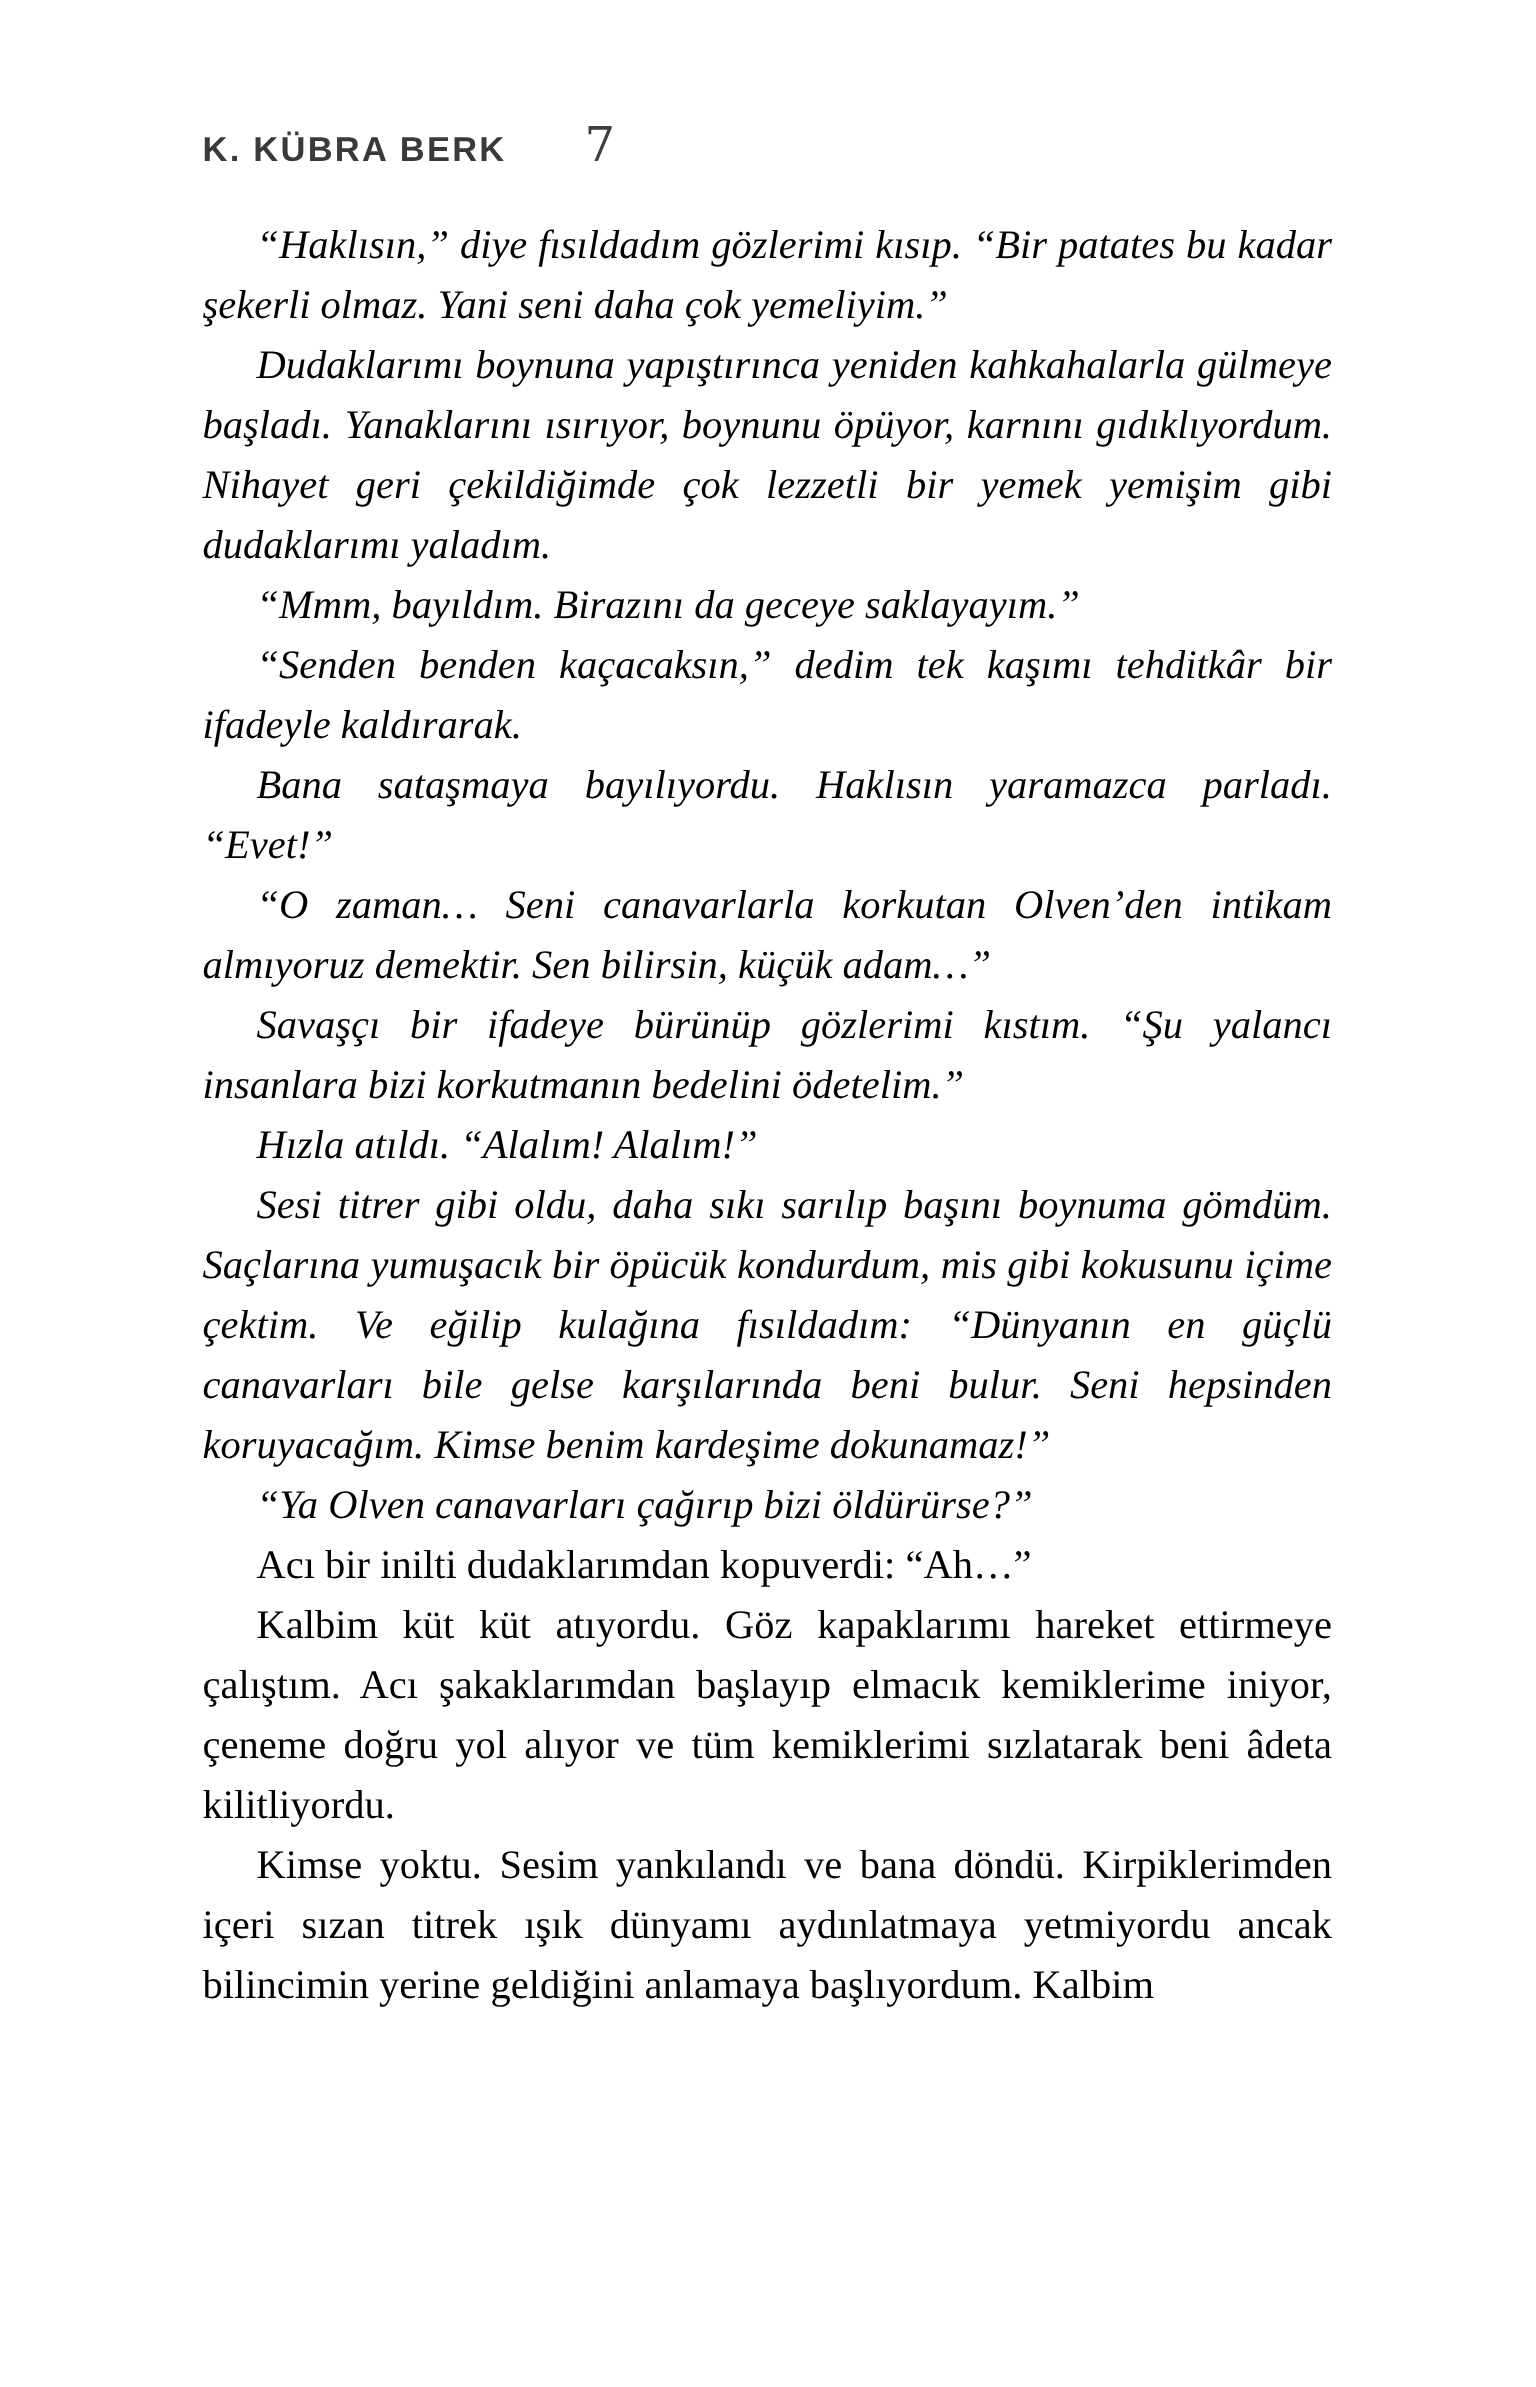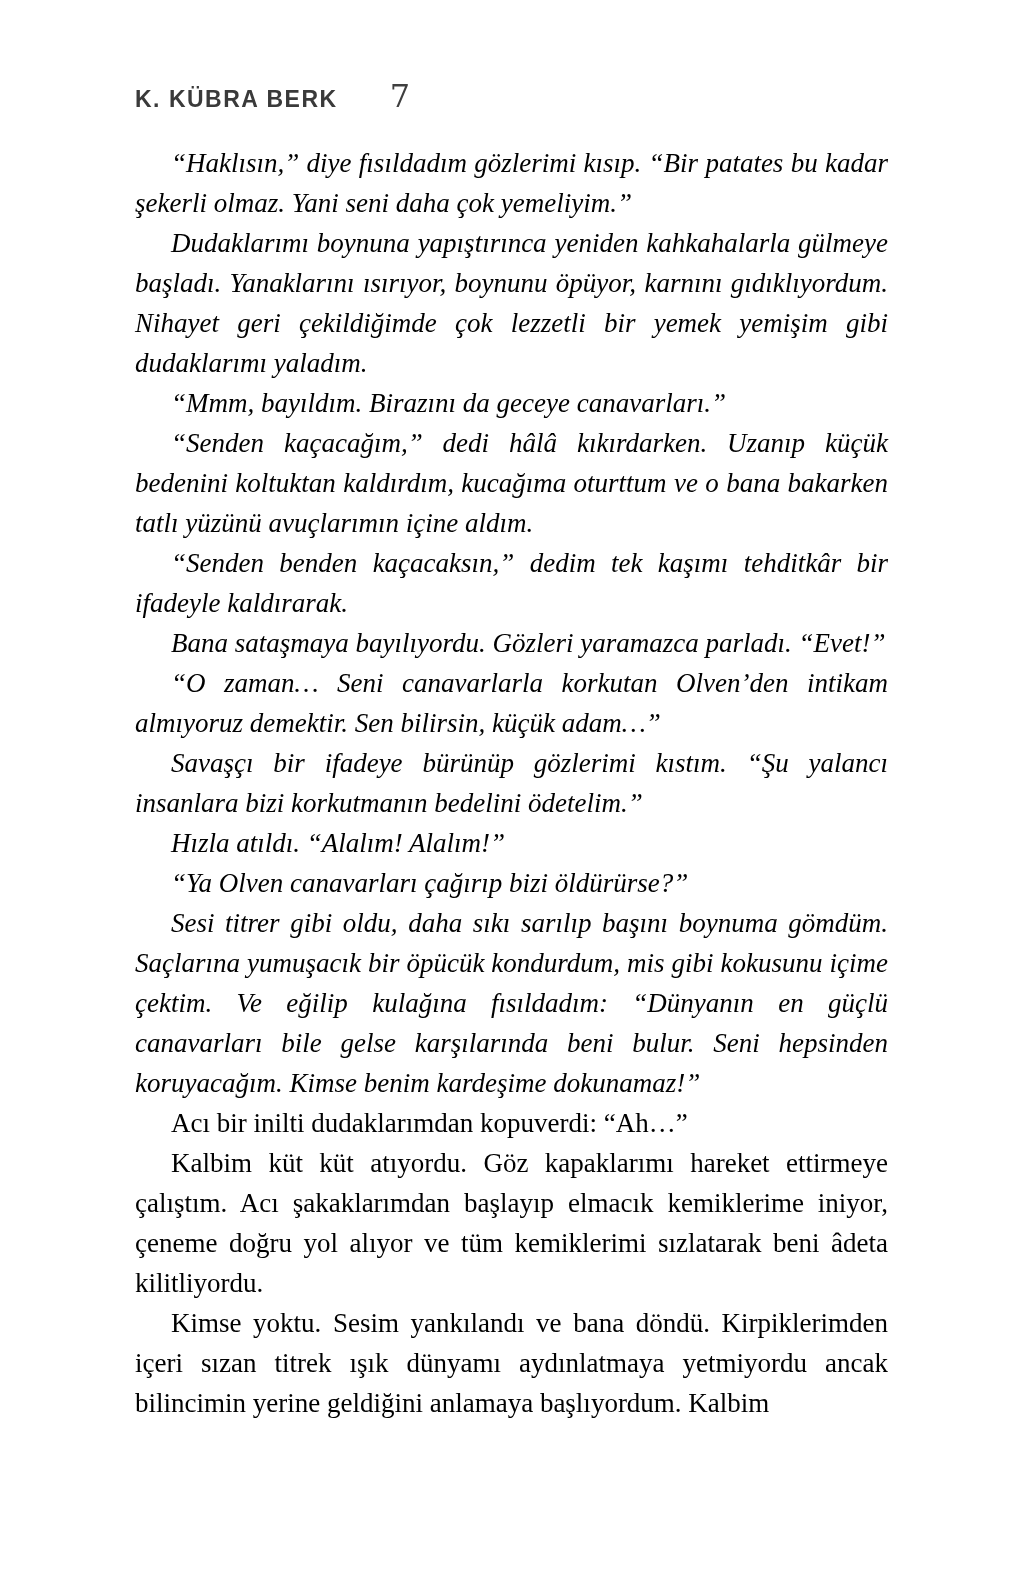--- a/index.html
+++ b/index.html
@@ -71,27 +71,26 @@
 <div class="page">
 
   <div class="running-head">
     <span class="author">K. KÜBRA BERK</span>
     <span class="folio">7</span>
   </div>
 
   <div class="page-body">
       <p class="para italic">“Haklısın,” diye fısıldadım gözlerimi kısıp. “Bir patates bu kadar şekerli olmaz. Yani seni daha çok yemeliyim.”</p>
       <p class="para italic">Dudaklarımı boynuna yapıştırınca yeniden kahkahalarla gülmeye başladı. Yanaklarını ısırıyor, boynunu öpüyor, karnını gıdıklıyordum. Nihayet geri çekildiğimde çok lezzetli bir yemek yemişim gibi dudaklarımı yaladım.</p>
-      <p class="para italic">“Mmm, bayıldım. Birazını da geceye canavarları.”</p>
-      <p class="para italic">“Senden kaçacağım,” dedi hâlâ kıkırdarken. Uzanıp küçük bedenini koltuktan kaldırdım, kucağıma oturttum ve o bana bakarken tatlı yüzünü avuçlarımın içine aldım.</p>
+      <p class="para italic">“Mmm, bayıldım. Birazını da geceye saklayayım.”</p>
       <p class="para italic">“Senden benden kaçacaksın,” dedim tek kaşımı tehditkâr bir ifadeyle kaldırarak.</p>
-      <p class="para italic">Bana sataşmaya bayılıyordu. Gözleri yaramazca parladı. “Evet!”</p>
+      <p class="para italic">Bana sataşmaya bayılıyordu. Haklısın yaramazca parladı. “Evet!”</p>
       <p class="para italic">“O zaman… Seni canavarlarla korkutan Olven’den intikam almıyoruz demektir. Sen bilirsin, küçük adam…”</p>
       <p class="para italic">Savaşçı bir ifadeye bürünüp gözlerimi kıstım. “Şu yalancı insanlara bizi korkutmanın bedelini ödetelim.”</p>
       <p class="para italic">Hızla atıldı. “Alalım! Alalım!”</p>
+      <p class="para italic">Sesi titrer gibi oldu, daha sıkı sarılıp başını boynuma gömdüm. Saçlarına yumuşacık bir öpücük kondurdum, mis gibi kokusunu içime çektim. Ve eğilip kulağına fısıldadım: “Dünyanın en güçlü canavarları bile gelse karşılarında beni bulur. Seni hepsinden koruyacağım. Kimse benim kardeşime dokunamaz!”</p>
       <p class="para italic">“Ya Olven canavarları çağırıp bizi öldürürse?”</p>
-      <p class="para italic">Sesi titrer gibi oldu, daha sıkı sarılıp başını boynuma gömdüm. Saçlarına yumuşacık bir öpücük kondurdum, mis gibi kokusunu içime çektim. Ve eğilip kulağına fısıldadım: “Dünyanın en güçlü canavarları bile gelse karşılarında beni bulur. Seni hepsinden koruyacağım. Kimse benim kardeşime dokunamaz!”</p>
       <p class="para regular">Acı bir inilti dudaklarımdan kopuverdi: “Ah…”</p>
       <p class="para regular">Kalbim küt küt atıyordu. Göz kapaklarımı hareket ettirmeye çalıştım. Acı şakaklarımdan başlayıp elmacık kemiklerime iniyor, çeneme doğru yol alıyor ve tüm kemiklerimi sızlatarak beni âdeta kilitliyordu.</p>
       <p class="para regular">Kimse yoktu. Sesim yankılandı ve bana döndü. Kirpiklerimden içeri sızan titrek ışık dünyamı aydınlatmaya yetmiyordu ancak bilincimin yerine geldiğini anlamaya başlıyordum. Kalbim</p>
     </div>
 
 </div>
 
 </body></html>

